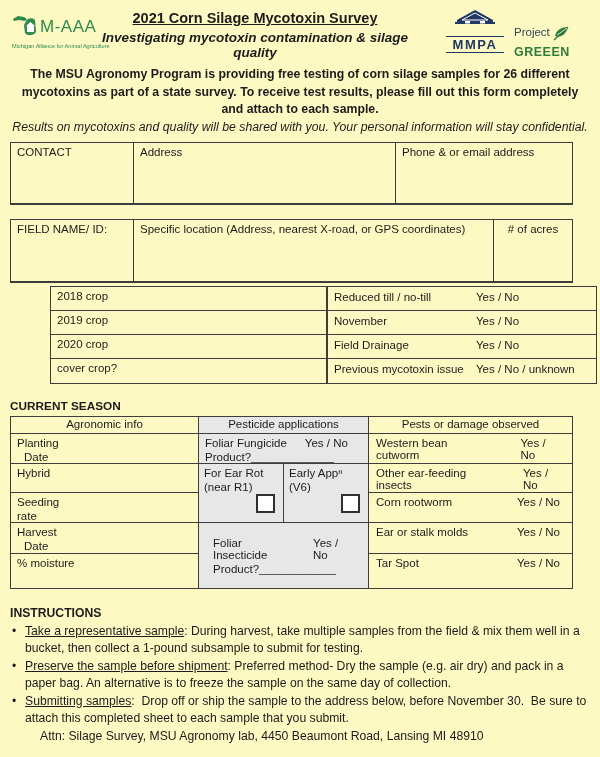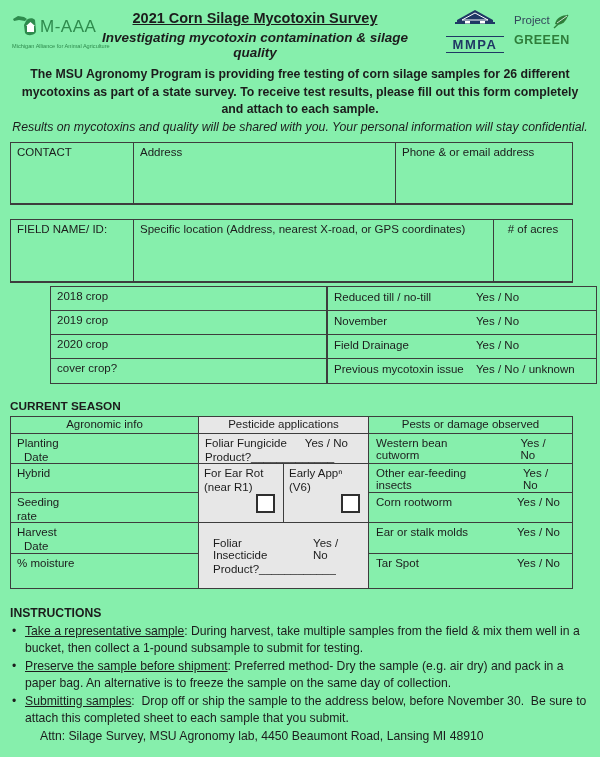--- a/index.html
+++ b/index.html
@@ -1,33 +1,33 @@
 <!DOCTYPE html>
 <html><head>
 <meta charset="utf-8">
 <style>
   * { margin:0; padding:0; box-sizing:content-box; }
   html,body { background:#ffffff; }
   body { width:600px; height:757px; font-family:"Liberation Sans", sans-serif; color:#1c1c1c; }
-  .page { width:600px; height:757px; overflow:hidden; position:relative; background:#86efac; }
+  .page { width:600px; height:757px; overflow:hidden; position:relative; background:#fef9c3; }
   .content { padding:8px 10px 0 10px; }
 
   
   .header { position:relative; height:54px; }
   .maaa { position:absolute; left:2px; top:4px; width:118px; }
   .maaa-row { display:flex; align-items:center; gap:2px; }
   .maaa-name { color:#2e8b4d; font-size:17px; letter-spacing:0.5px; }
   .maaa-tag { color:#2e8b4d; font-size:5.6px; margin-top:1px; white-space:nowrap; }
   .title-block { position:absolute; left:80px; top:2px; width:330px; text-align:center; }
   .doc-title { font-size:14.5px; font-weight:bold; text-decoration:underline; }
   .doc-subtitle { font-size:13.5px; font-weight:bold; font-style:italic; margin-top:4px; }
   .mmpa { position:absolute; left:436px; top:2px; width:58px; text-align:center; }
   .mmpa-text { font-size:13px; font-weight:bold; color:#1f3864; letter-spacing:1.5px;
                border-top:1.5px solid #1f3864; border-bottom:1.5px solid #1f3864; padding:0 1px; }
-  .greeen { position:absolute; left:504px; top:6px; }
+  .greeen { position:absolute; left:504px; top:18px; }
   .greeen-top { display:flex; align-items:flex-start; gap:2px; }
   .greeen-p { font-size:11.5px; color:#33475b; }
   .greeen-g { font-size:12.5px; font-weight:bold; color:#2e7d3a; letter-spacing:0.5px; margin-top:0px; }
 
   
   .intro { margin-top:4px; text-align:center; font-size:12.3px; line-height:17.5px; }
   .intro-bold { font-weight:bold; }
   .intro-italic { font-style:italic; }
 
   

